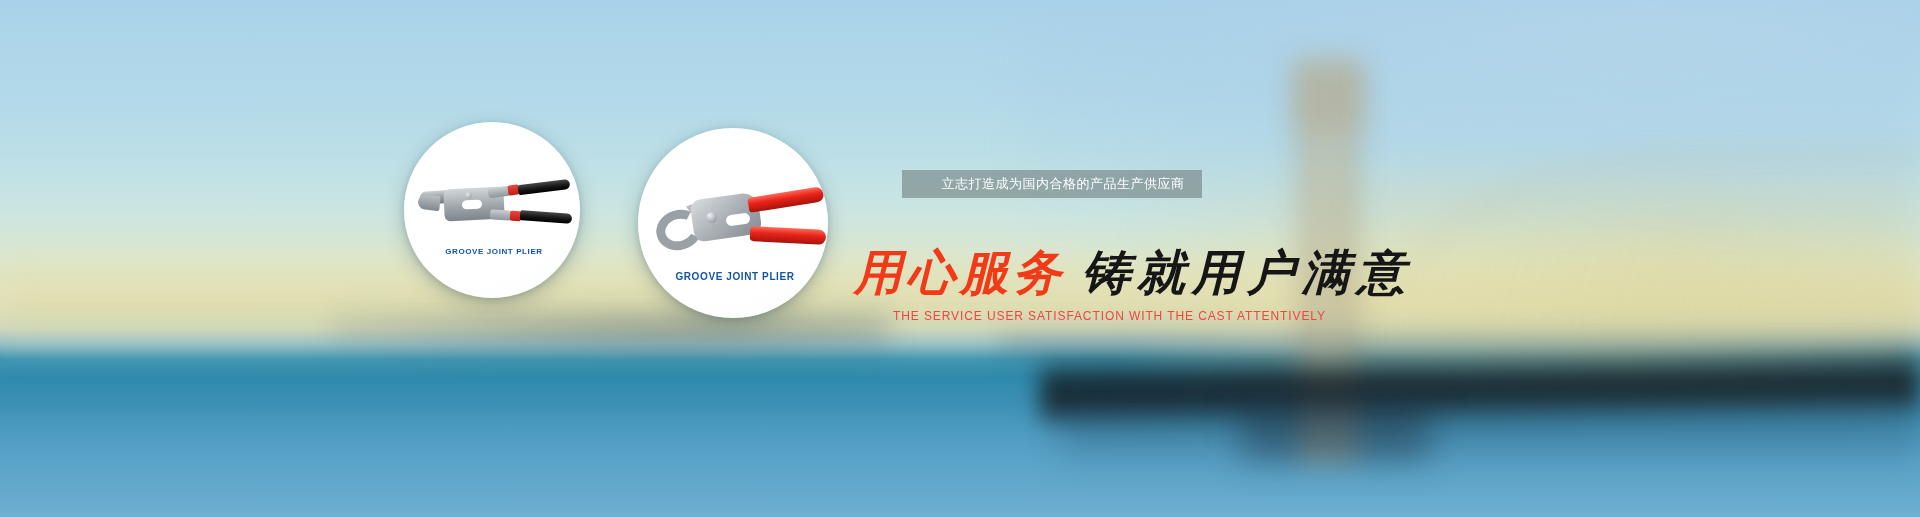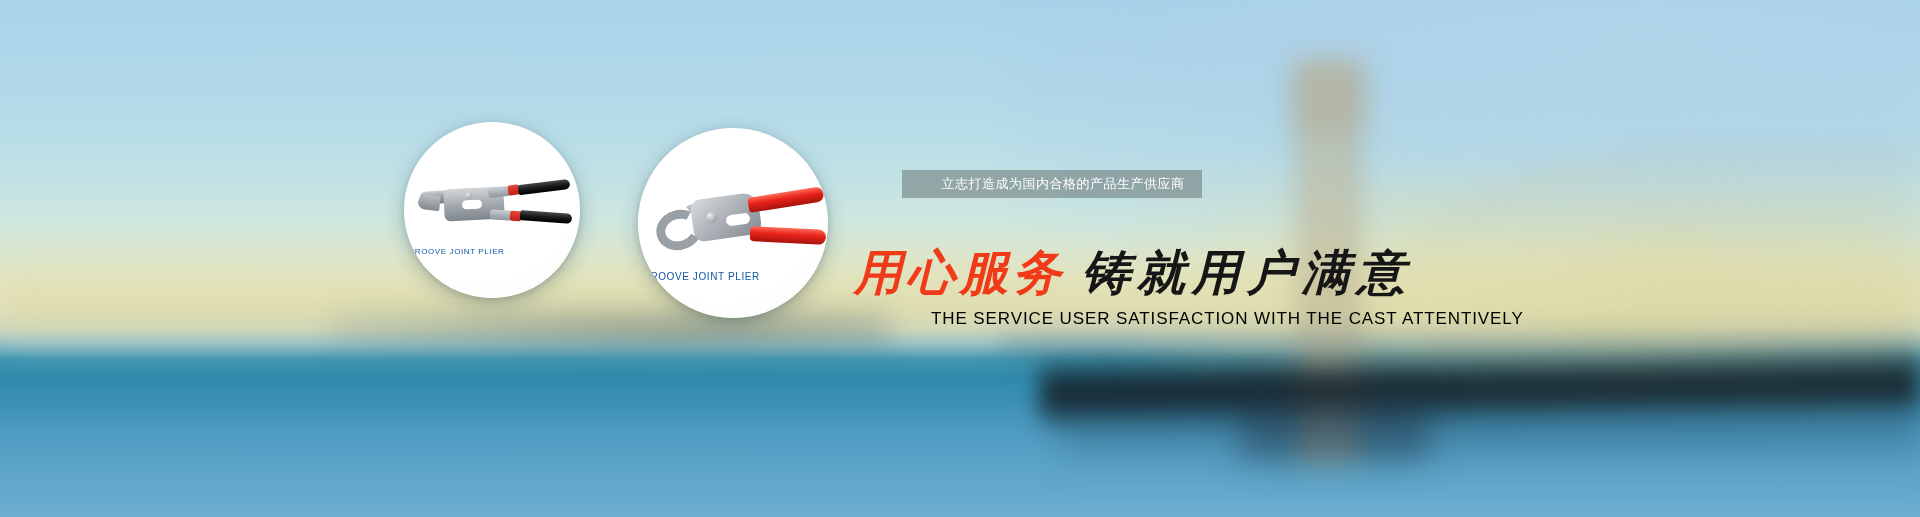--- a/index.html
+++ b/index.html
@@ -202,22 +202,23 @@
     left: 404px;  top: 122px;
     width: 176px; height: 176px;
   }
   .product-circle.two {
     left: 638px;  top: 128px;
     width: 190px; height: 190px;
   }
   .product-label {
     position: absolute;
     left: 4px; right: 0;
+    text-align: center;
     color: #1155a8;
-    font-weight: normal;
+    font-weight: bold;
     letter-spacing: 0.6px;
     white-space: nowrap;
   }
   .product-circle.one .product-label {
     bottom: 42px;
     font-size: 8px;
   }
   .product-circle.two .product-label {
     bottom: 36px;
     font-size: 10px;
@@ -375,25 +376,25 @@
   }
   .headline .part-dark {
     color: #161616;
     letter-spacing: 7px;
     font-style: italic;
     margin-left: 16px;
   }
 
   .subline {
     position: absolute;
-    left: 931px;
+    left: 893px;
     top: 309px;
     white-space: nowrap;
-    color: #000000;
-    font-size: 17px;
+    color: #ef4444;
+    font-size: 12px;
     letter-spacing: 0.9px;
     font-weight: normal;
   }
 </style>
 </head>
 <body>
 
 <div class="banner">
 
   <div class="bg-sky"></div>

